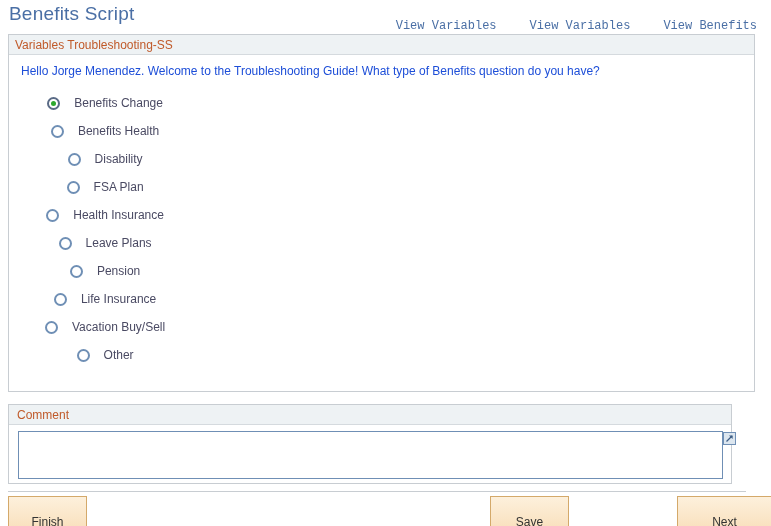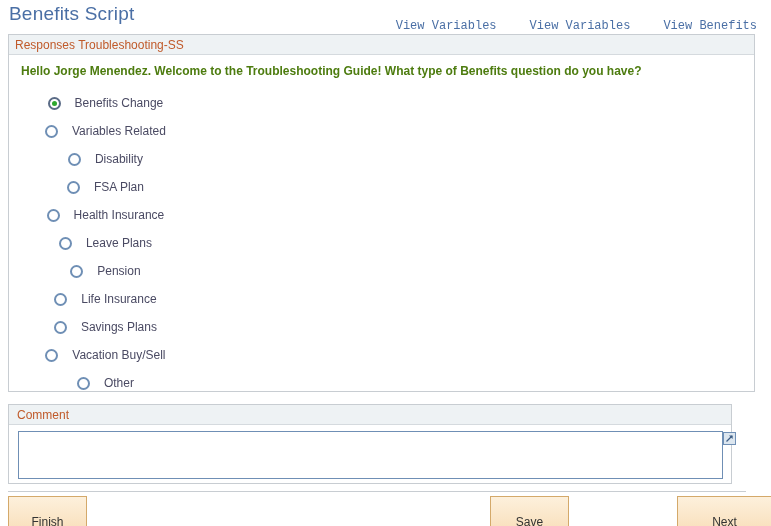--- a/index.html
+++ b/index.html
@@ -73,22 +73,22 @@
     font-size: 12px;
     color: #c05a2a;
     white-space: nowrap;
     line-height: 16px;
   }
   #question-text {
     position: absolute;
     left: 12px;
     top: 29px;
     font-size: 12px;
-    font-weight: bold;
-    color: #4d7c0f;
+    font-weight: normal;
+    color: #1d4ed8;
     white-space: nowrap;
   }
   #radio-list {
     position: absolute;
     left: 36px;
     top: 54px;
   }
   .radio-row {
     display: flex;
     align-items: center;
@@ -218,35 +218,35 @@
   <div id="page-title">Benefits Script</div>
   <div id="toplinks">
     <a class="toplink" href="#">View Variables</a>
     <a class="toplink" href="#">View Variables</a>
     <a class="toplink" href="#">View Benefits</a>
   </div>
 </div>
 
 <div id="main-panel">
   <div id="main-panel-header">
-    <span id="main-panel-header-label">Responses Troubleshooting-SS</span>
+    <span id="main-panel-header-label">Variables Troubleshooting-SS</span>
   </div>
 
   <div id="question-text">Hello Jorge Menendez. Welcome to the Troubleshooting Guide! What type of Benefits question do you have?</div>
 
   <div id="radio-list">
 
     <div class="radio-row selected">
       <span class="radio-mark"></span>
       <span class="radio-label">Benefits Change</span>
     </div>
 
     <div class="radio-row">
       <span class="radio-mark"></span>
-      <span class="radio-label">Variables Related</span>
+      <span class="radio-label">Benefits Health</span>
     </div>
 
     <div class="radio-row">
       <span class="radio-mark"></span>
       <span class="radio-label">Disability</span>
     </div>
 
     <div class="radio-row">
       <span class="radio-mark"></span>
       <span class="radio-label">FSA Plan</span>
@@ -265,24 +265,20 @@
     <div class="radio-row">
       <span class="radio-mark"></span>
       <span class="radio-label">Pension</span>
     </div>
 
     <div class="radio-row">
       <span class="radio-mark"></span>
       <span class="radio-label">Life Insurance</span>
     </div>
 
-    <div class="radio-row">
-      <span class="radio-mark"></span>
-      <span class="radio-label">Savings Plans</span>
-    </div>
 
     <div class="radio-row">
       <span class="radio-mark"></span>
       <span class="radio-label">Vacation Buy/Sell</span>
     </div>
 
     <div class="radio-row">
       <span class="radio-mark"></span>
       <span class="radio-label">Other</span>
     </div>

